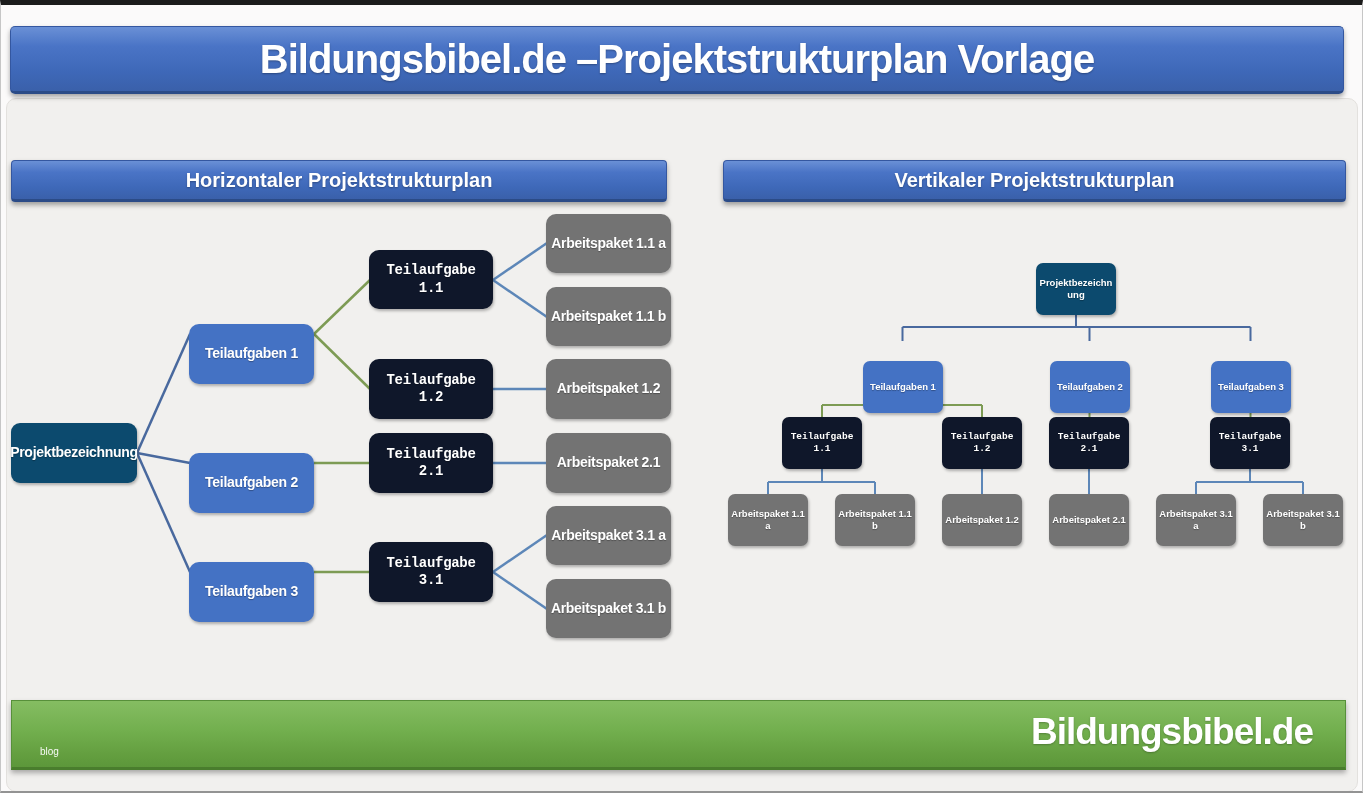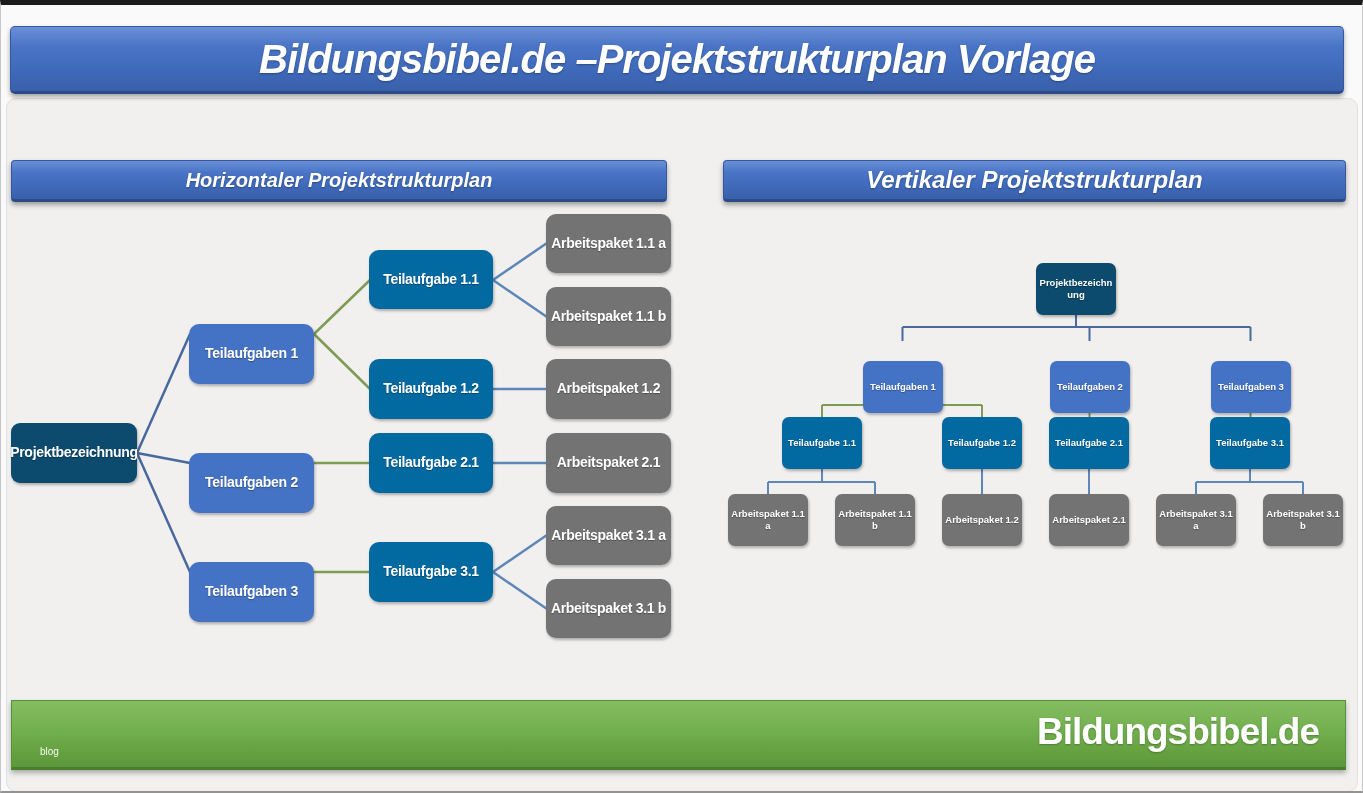--- a/index.html
+++ b/index.html
@@ -22,58 +22,57 @@
   }
   
   .banner{
     position:absolute;display:flex;align-items:center;justify-content:center;
     color:#fff;text-align:left;
     background:linear-gradient(180deg,#6a90d6 0%,#4a74c6 30%,#3e68b8 70%,#3a60aa 100%);
     border:1px solid #3457a0;border-bottom:3px solid #2b4b87;
     border-radius:5px;
     box-shadow:0 3px 5px rgba(0,0,0,.35);
     text-shadow:0 1px 2px rgba(0,0,0,.3);
-    font-style:italic;
   }
   #title-banner{left:9px;top:21px;width:1334px;height:68px;
     font-size:40px;font-weight:600;letter-spacing:-1px;}
   #header-horizontal{left:10px;top:155px;width:656px;height:42px;
     font-size:20px;font-weight:600;border-radius:4px;}
   #header-vertical{left:722px;top:155px;width:623px;height:42px;
-    font-size:24px;font-weight:600;border-radius:4px;}
+    font-size:20px;font-weight:600;border-radius:4px;}
   #footer-banner{
     position:absolute;left:10px;top:695px;width:1335px;height:70px;
     background:linear-gradient(180deg,#85bd62 0%,#72af4e 45%,#649f40 80%,#5c973a 100%);
     border:1px solid #57903a;border-bottom:3px solid #497d2d;
     border-radius:0;
     box-shadow:0 3px 5px rgba(0,0,0,.3);
     color:#fff;
   }
   #footer-brand{
-    position:absolute;right:26px;top:50%;transform:translateY(-54%);
+    position:absolute;right:32px;top:50%;transform:translateY(-54%);
     font-size:37px;font-weight:600;letter-spacing:-1px;
     text-shadow:0 1px 2px rgba(0,0,0,.25);
   }
   #footer-blog{
     position:absolute;left:28px;bottom:10px;font-size:10px;opacity:.95;
   }
   
   .node{
     position:absolute;display:flex;align-items:center;justify-content:center;
     color:#fff;text-align:center;font-weight:600;
     border-radius:10px;
     box-shadow:1px 2px 3px rgba(0,0,0,.28);
     text-shadow:0 1px 1px rgba(0,0,0,.3);
     line-height:1.25;
   }
   .h-node{width:125px;height:60px;font-size:14px;letter-spacing:-.3px;padding:2px;}
   .v-node{width:80px;height:52px;font-size:9.5px;border-radius:7px;padding:2px;
     overflow-wrap:anywhere;}
   .blue {background:#4472c4;margin-top:20px;}
-  .green{background:#0369a1;}
+  .green{background:#0f172a;font-family:Liberation Mono, monospace;}
   .lblue{background:#737373;}
   .gray {background:#0c4a6e;}
   
   #h-root {left:10px; top:418px;width:126px;height:60px;border-radius:9px;}
   #h-t1   {left:188px;top:299px;}
   #h-t2   {left:188px;top:428px;}
   #h-t3   {left:188px;top:537px;}
   #h-s11  {left:368px;top:245px;width:124px;height:59px;}
   #h-s12  {left:368px;top:354px;width:124px;height:60px;}
   #h-s21  {left:368px;top:428px;width:124px;height:60px;}

